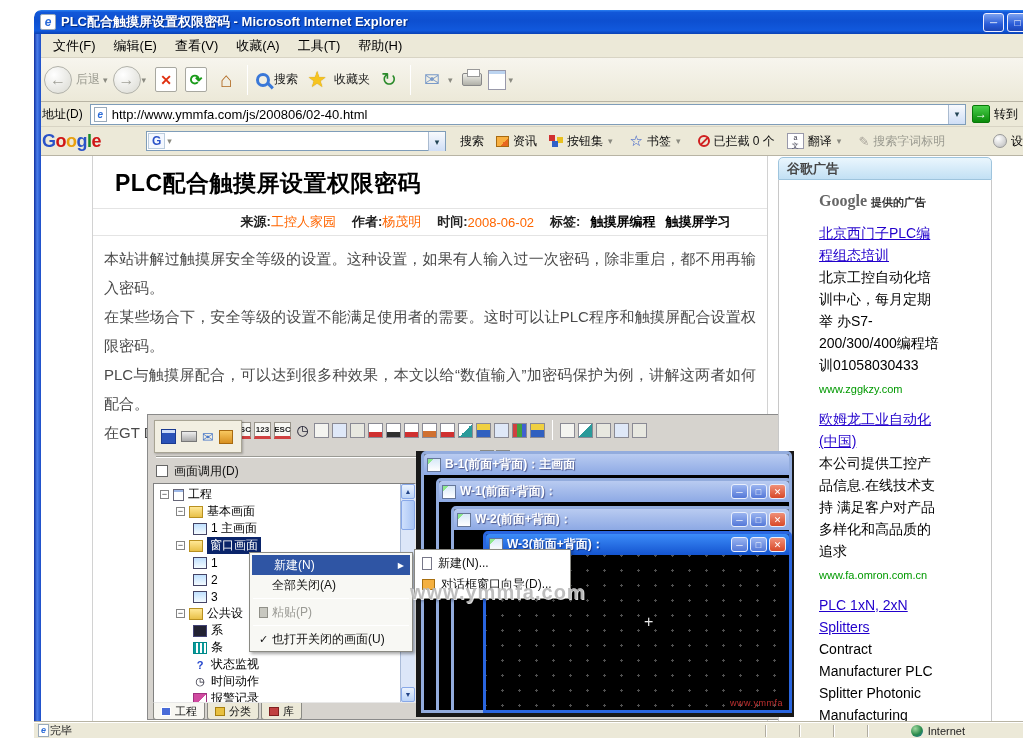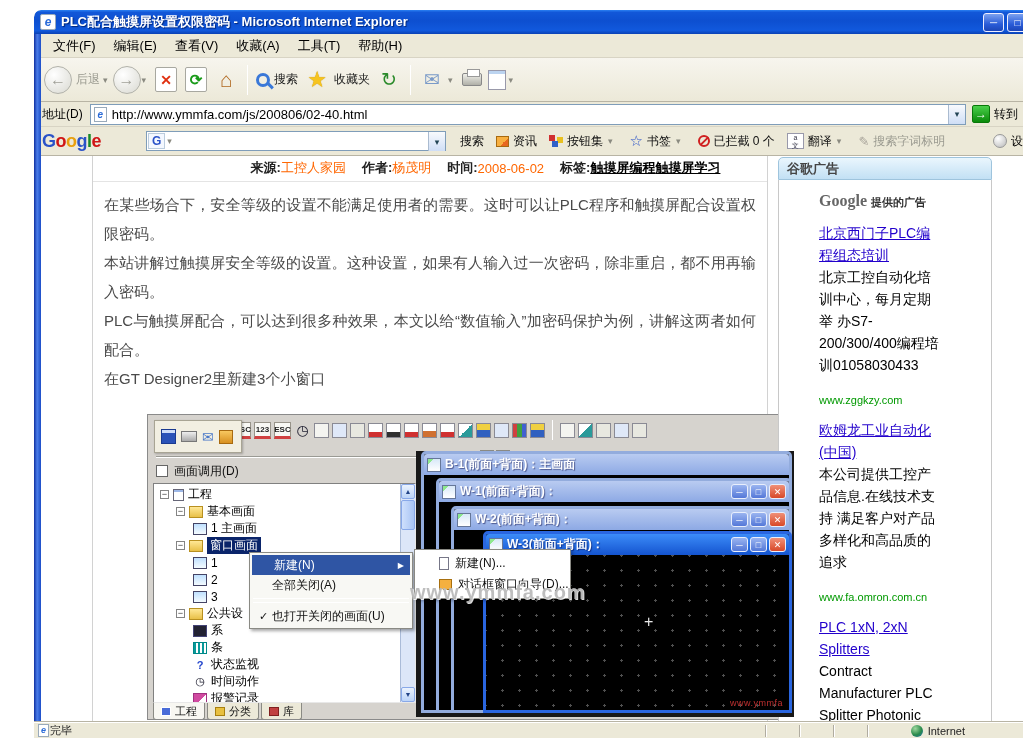--- a/index.html
+++ b/index.html
@@ -71,21 +71,21 @@
 
   
   .leftedge { position:absolute; left:0; top:24px; width:7px; height:688px; background:linear-gradient(90deg,#0f2fa0,#4a7ce8 45%,#1c4ec8); }
   .page { position:absolute; left:7px; top:146px; width:982px; height:566px; background:#fff; overflow:hidden; }
 
   .article { position:absolute; left:51px; top:-2px; width:676px; height:570px; border:1px solid #d2d2d2; background:#fff; }
   .art-title { padding:13px 0 9px 22px; font-size:23px; font-weight:bold; color:#000; border-bottom:1px solid #e4e4e4; letter-spacing:0.5px; }
   .art-meta { height:27px; display:flex; align-items:center; justify-content:center; padding-left:95px; border-bottom:1px solid #e4e4e4; font-size:13px; white-space:nowrap; }
   .meta-label { font-weight:bold; color:#222; margin-left:16px; }
   .meta-val { color:#f60; }
-  .meta-tag { font-weight:bold; color:#000; text-decoration:underline; }
+  .meta-tag { font-weight:bold; color:#000; margin-left:10px; }
   .art-body { padding:8px 11px 0 11px; font-size:15px; color:#4a4a4a; line-height:29px; text-align:justify; }
 
   
   .screenshot { position:absolute; left:54px; top:259px; width:650px; height:306px; background:#d6d3ce; border:1px solid #8a8a8a; overflow:hidden; }
   .ss-icons { position:absolute; left:86px; top:5px; display:flex; align-items:center; gap:3px; z-index:1; }
   .ssico { width:17px; height:17px; display:flex; align-items:center; justify-content:center; font-size:9px; flex:none; }
   .ssico.txt { background:#f8f8f4; border:1px solid #98948a; border-bottom:3px solid #d04040; color:#222; font-weight:bold; font-size:8px; }
   .ssq { width:15px; height:15px; border:1px solid #8a8a94; flex:none; }
   .q1 { background:#f4f4f0; } .q2 { background:linear-gradient(180deg,#fff 60%,#d03030 60%); }
   .q3 { background:linear-gradient(180deg,#fff 60%,#303030 60%); } .q4 { background:#e8e8e0; }
@@ -155,36 +155,36 @@
 
   .ctxmenu { position:absolute; left:101px; top:137px; width:164px; background:#f8f8f4; border:1px solid #8a8a84; box-shadow:2px 2px 3px rgba(0,0,0,.35); z-index:20; padding:2px 0; font-size:12px; }
   .cmi { height:20px; display:flex; align-items:center; padding:0 6px 0 5px; color:#111; }
   .cmi .gut { width:17px; flex:none; display:flex; align-items:center; justify-content:center; font-size:11px; }
   .cmi.hl { background:#2f55a4; color:#fff; margin:0 2px; }
   .cmi.hl .arrow { margin-left:auto; font-size:8px; }
   .cmi.dis { color:#9a9a94; }
   .paste-ico { width:9px; height:11px; background:#c8c8c0; border:1px solid #909088; }
   .csep { height:1px; background:#d8d8d0; border-bottom:1px solid #fff; margin:3px 3px; }
   .submenu { position:absolute; left:266px; top:134px; width:157px; background:#fff; border:1px solid #8a8a84; box-shadow:2px 2px 3px rgba(0,0,0,.3); z-index:21; padding:3px 0; font-size:12px; }
-  .smi { height:21px; display:flex; align-items:center; gap:6px; padding:0 24px; color:#111; white-space:nowrap; }
+  .smi { height:21px; display:flex; align-items:center; gap:6px; padding:0 7px; color:#111; white-space:nowrap; }
   .smi-page { width:10px; height:13px; background:#fff; border:1px solid #778; flex:none; }
   .smi-wiz { width:13px; height:11px; background:#f4b040; border:1px solid #a87010; flex:none; }
   .wmark { position:absolute; left:262px; top:166px; z-index:25; font-size:20px; font-weight:bold; color:rgba(185,185,185,.92); text-shadow:1px 1px 0 rgba(255,255,255,.85); letter-spacing:1px; pointer-events:none; }
 
   
   .sidebar { position:absolute; left:737px; top:1px; width:214px; }
   .sb-head { height:23px; background:linear-gradient(180deg,#eaf6fd,#c2e0f4); border:1px solid #9ec4dd; border-radius:5px 5px 0 0; display:flex; align-items:center; padding-left:8px; font-size:13px; font-weight:bold; color:#444; }
   .sb-box { background:#fff; border:1px solid #c8c8c8; border-top:none; padding:10px 0 10px 40px; min-height:530px; }
   .adsby { margin:2px 0 12px 0; display:flex; align-items:baseline; gap:4px; }
   .adsby-logo { font-family:"Liberation Serif", serif; font-weight:bold; font-size:16px; color:#666; }
   .adsby-txt { font-size:11px; color:#333; font-weight:bold; }
   .ad { width:120px; margin-bottom:13px; }
   .ad-title { color:#2200cc; text-decoration:underline; font-size:14px; line-height:22px; }
   .ad-body { color:#000; font-size:14px; line-height:22px; }
-  .ad-url { color:#009900; font-size:11px; margin-top:18px; }
+  .ad-url { color:#009900; font-size:11px; margin-top:7px; }
 
   
   .statusbar { position:absolute; left:0; bottom:0; right:0; height:16px; background:#ece9d8; border-top:1px solid #fff; box-shadow:0 -1px 0 #b8b4a4; display:flex; align-items:center; font-size:11px; color:#222; padding-left:4px; }
   .st-ico { width:11px; height:13px; background:#fff; border:1px solid #9ab; color:#2a6bd8; font-style:italic; font-weight:bold; font-size:9px; text-align:center; line-height:11px; flex:none; }
   .st-done { margin-left:1px; }
   .st-spacer { flex:1; }
   .st-seg { width:34px; height:12px; border-left:1px solid #b0aca0; box-shadow:inset 1px 0 0 #fff; flex:none; }
   .globe { width:12px; height:12px; border-radius:50%; background:radial-gradient(circle at 35% 30%,#9fd89f,#2a8a4a 55%,#1c6cb8); margin:0 5px 0 10px; flex:none; }
   .st-end { width:58px; flex:none; }
 </style>
@@ -300,34 +300,35 @@
       </span>
     <span class="orb"></span>
     <span>设</span>
   </div>
 
   <div class="leftedge"></div>
 
   <div class="page">
 
     <div class="article">
+      <div class="art-title">PLC配合触摸屏设置权限密码</div>
       <div class="art-meta">
         <span class="meta-label">来源:</span>
           <span class="meta-val">工控人家园</span>
         <span class="meta-label">作者:</span>
           <span class="meta-val">杨茂明</span>
         <span class="meta-label">时间:</span>
           <span class="meta-val">2008-06-02</span>
         <span class="meta-label">标签:</span>
           <span class="meta-tag">触摸屏编程</span>
           <span class="meta-tag">触摸屏学习</span>
       </div>
       <div class="art-body">
+        <p>本站讲解过触摸屏安全等级的设置。这种设置，如果有人输入过一次密码，除非重启，都不用再输入密码。</p>
         <p>在某些场合下，安全等级的设置不能满足使用者的需要。这时可以让PLC程序和触摸屏配合设置权限密码。</p>
-        <p>本站讲解过触摸屏安全等级的设置。这种设置，如果有人输入过一次密码，除非重启，都不用再输入密码。</p>
         <p>PLC与触摸屏配合，可以达到很多种效果，本文以给“数值输入”加密码保护为例，讲解这两者如何配合。</p>
         <p>在GT Designer2里新建3个小窗口</p>
       </div>
 
       <div class="screenshot">
 
         <div class="ss-icons">
           <span class="ssico txt">ASC</span>
           <span class="ssico txt">123</span>
           <span class="ssico txt">ESC</span>
@@ -506,20 +507,26 @@
           <div class="cmi hl">
               <span class="gut"></span>
               <span>新建(N)</span>
               <span class="arrow">▶</span>
             </div>
           <div class="cmi">
               <span class="gut"></span>
               <span>全部关闭(A)</span>
             </div>
           <div class="csep"></div>
+          <div class="cmi dis">
+              <span class="gut">
+                <span class="paste-ico"></span>
+              </span>
+              <span>粘贴(P)</span>
+            </div>
           <div class="csep"></div>
           <div class="cmi">
               <span class="gut">✓</span>
               <span>也打开关闭的画面(U)</span>
             </div>
         </div>
 
         <div class="submenu">
           <div class="smi">
               <span class="smi-page"></span>

